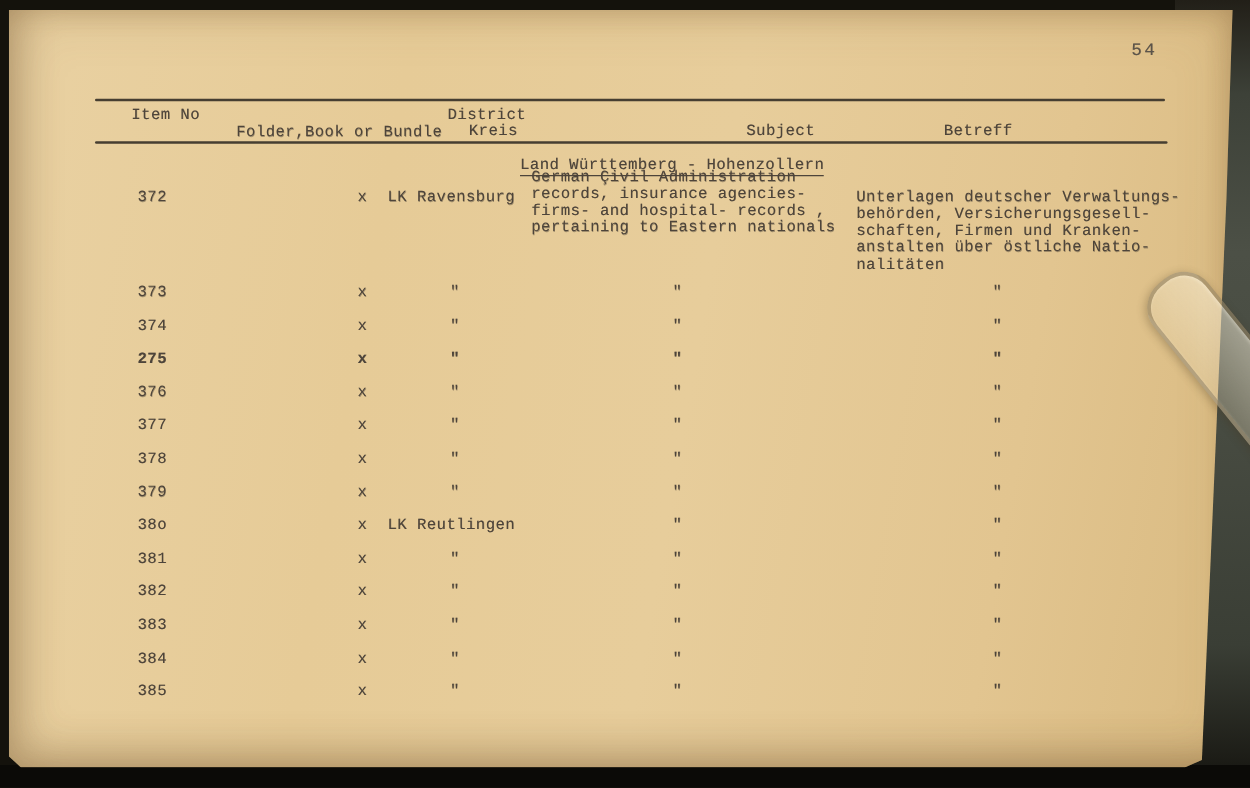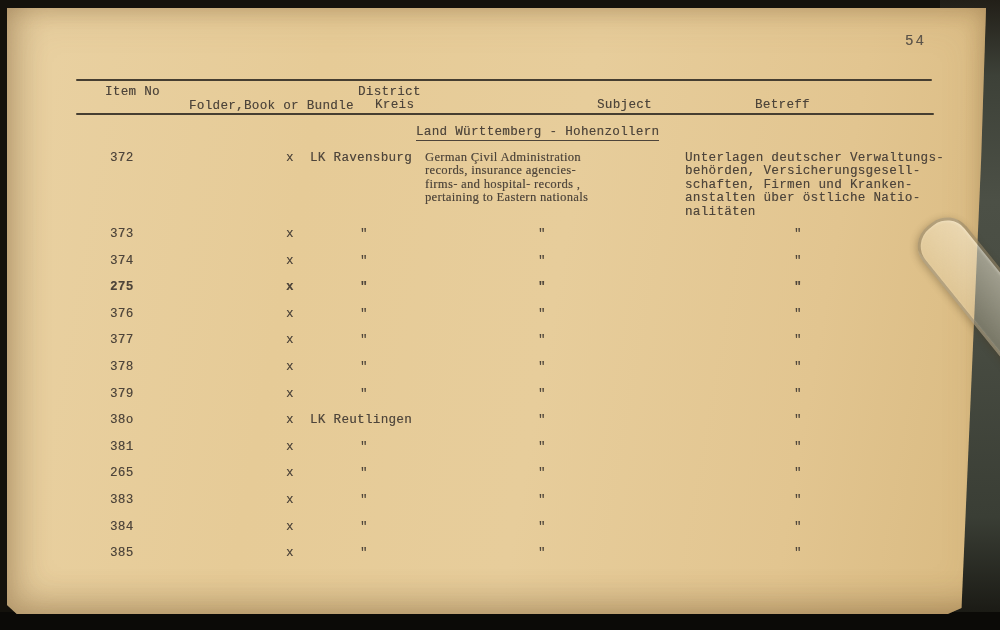--- a/index.html
+++ b/index.html
@@ -64,21 +64,21 @@
   .h-kreis { left: 375px; }
   .h-subject { left: 572px; margin-left: 25px; }
   .h-betreff { left: 755px; }
 
   .section-heading { left: 416px; top: 126px; }
 
   
   .r372-item { left: 110px; top: 152px; }
   .r372-x { left: 286px; top: 152px; }
   .r372-district { left: 310px; top: 152px; }
-  .r372-subject { left: 425px; top: 151px; font-family: Liberation Serif, serif; }
+  .r372-subject { left: 425px; top: 136px; }
   .r372-betreff { left: 685px; top: 152px; }
 
   
   .row { position: absolute; left: 0; width: 795px; height: 22px; }
   .cell { position: absolute; white-space: pre; }
   .c-item { left: 110px; }
   .c-folder { left: 286px; }
   .c-district { left: 310px; }
   .c-district.ditto { left: 360px; }
   .c-subject { left: 538px; }
@@ -196,21 +196,21 @@
           <span class="cell c-betreff ditto">"</span>
         </div>
         <div class="row" style="top: 440.8px;">
           <span class="cell c-item">381</span>
           <span class="cell c-folder">x</span>
           <span class="cell c-district ditto">"</span>
           <span class="cell c-subject ditto">"</span>
           <span class="cell c-betreff ditto">"</span>
         </div>
         <div class="row" style="top: 467.4px;">
-          <span class="cell c-item">265</span>
+          <span class="cell c-item">382</span>
           <span class="cell c-folder">x</span>
           <span class="cell c-district ditto">"</span>
           <span class="cell c-subject ditto">"</span>
           <span class="cell c-betreff ditto">"</span>
         </div>
         <div class="row" style="top: 494px;">
           <span class="cell c-item">383</span>
           <span class="cell c-folder">x</span>
           <span class="cell c-district ditto">"</span>
           <span class="cell c-subject ditto">"</span>

